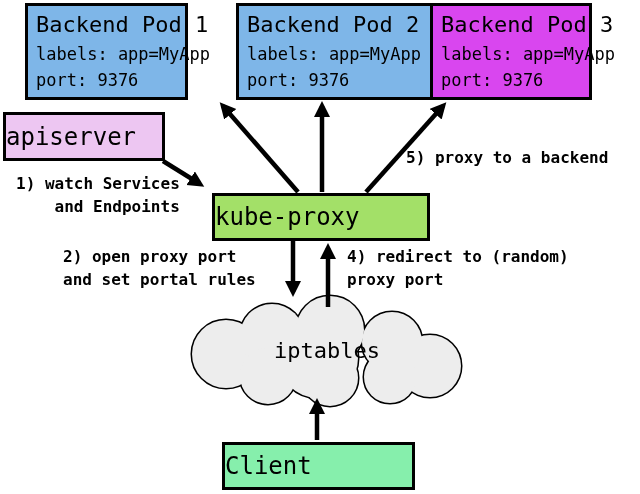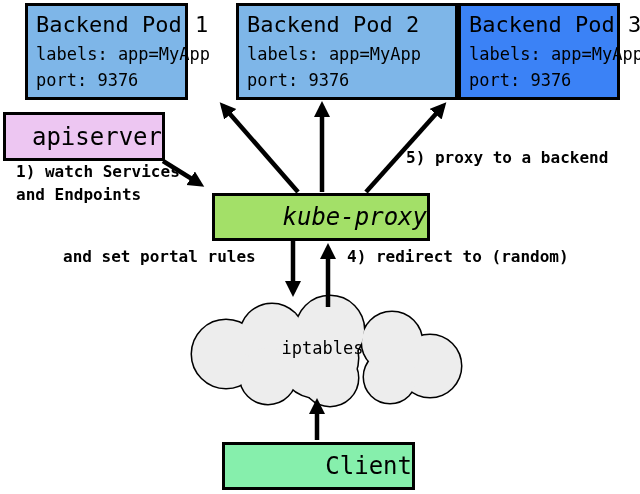--- a/index.html
+++ b/index.html
@@ -38,38 +38,38 @@
     white-space: nowrap;
   }
   .pod-line {
     font-size: 17px;
     line-height: 26px;
     white-space: nowrap;
   }
   .label-box {
     display: flex;
     align-items: center;
-    justify-content: flex-end;
+    justify-content: flex-start;
     font-size: 24px;
     white-space: nowrap;
   }
   .annotation {
     position: absolute;
     font-size: 16px;
     font-weight: bold;
     line-height: 23px;
     white-space: nowrap;
   }
   .cloud-label {
     position: absolute;
     left: 265px;
     top: 338px;
     width: 115px;
-    text-align: center;
-    font-size: 17px;
+    text-align: right;
+    font-size: 22px;
     white-space: nowrap;
   }
   .arrow {
     stroke: #000000;
     stroke-width: 4.5;
   }
   .cloud-outline {
     stroke: #000000;
     stroke-width: 3;
   }
@@ -112,45 +112,47 @@
   <div class="box pod" style="left: 25px; background-color: rgb(126, 182, 232);">
     <div class="pod-title">Backend Pod 1</div>
     <div class="pod-line">labels: app=MyApp</div>
     <div class="pod-line">port: 9376</div>
   </div>
   <div class="box pod" style="left: 236px; width: 222px; background-color: rgb(126, 182, 232);">
     <div class="pod-title">Backend Pod 2</div>
     <div class="pod-line">labels: app=MyApp</div>
     <div class="pod-line">port: 9376</div>
   </div>
-  <div class="box pod" style="left: 458px; width: 162px; background-color: #3b82f6;">
+  <div class="box pod" style="left: 430px; width: 162px; background-color: #d946ef;">
     <div class="pod-title">Backend Pod 3</div>
     <div class="pod-line">labels: app=MyApp</div>
     <div class="pod-line">port: 9376</div>
   </div>
 
   <div class="box label-box" style="left: 3px; top: 112px; width: 162px; height: 49px; background-color: rgb(237, 198, 242);">
     <span>apiserver</span>
   </div>
 
-  <div class="box label-box" style="left: 212px; top: 193px; width: 218px; height: 48px; background-color: rgb(163, 224, 104); font-style: italic;">
+  <div class="box label-box" style="left: 212px; top: 193px; width: 218px; height: 48px; background-color: rgb(163, 224, 104);">
     <span>kube-proxy</span>
   </div>
 
   <div class="box label-box" style="left: 222px; top: 442px; width: 193px; height: 48px; background-color: #86efac;">
     <span>Client</span>
   </div>
 
   <div class="cloud-label">iptables</div>
 
-  <div class="annotation" style="left:16px; top:160px;">
+  <div class="annotation" style="left:16px; top:172px;text-align:right;">
     <div>1) watch Services</div>
     <div>and Endpoints</div>
   </div>
   <div class="annotation" style="left:63px; top:245px;">
+    <div>2) open proxy port</div>
     <div>and set portal rules</div>
   </div>
   <div class="annotation" style="left:347px; top:245px;">
     <div>4) redirect to (random)</div>
+    <div>proxy port</div>
   </div>
   <div class="annotation" style="left:406px; top:146px;">5) proxy to a backend</div>
 
 </div>
 
 </body></html>

